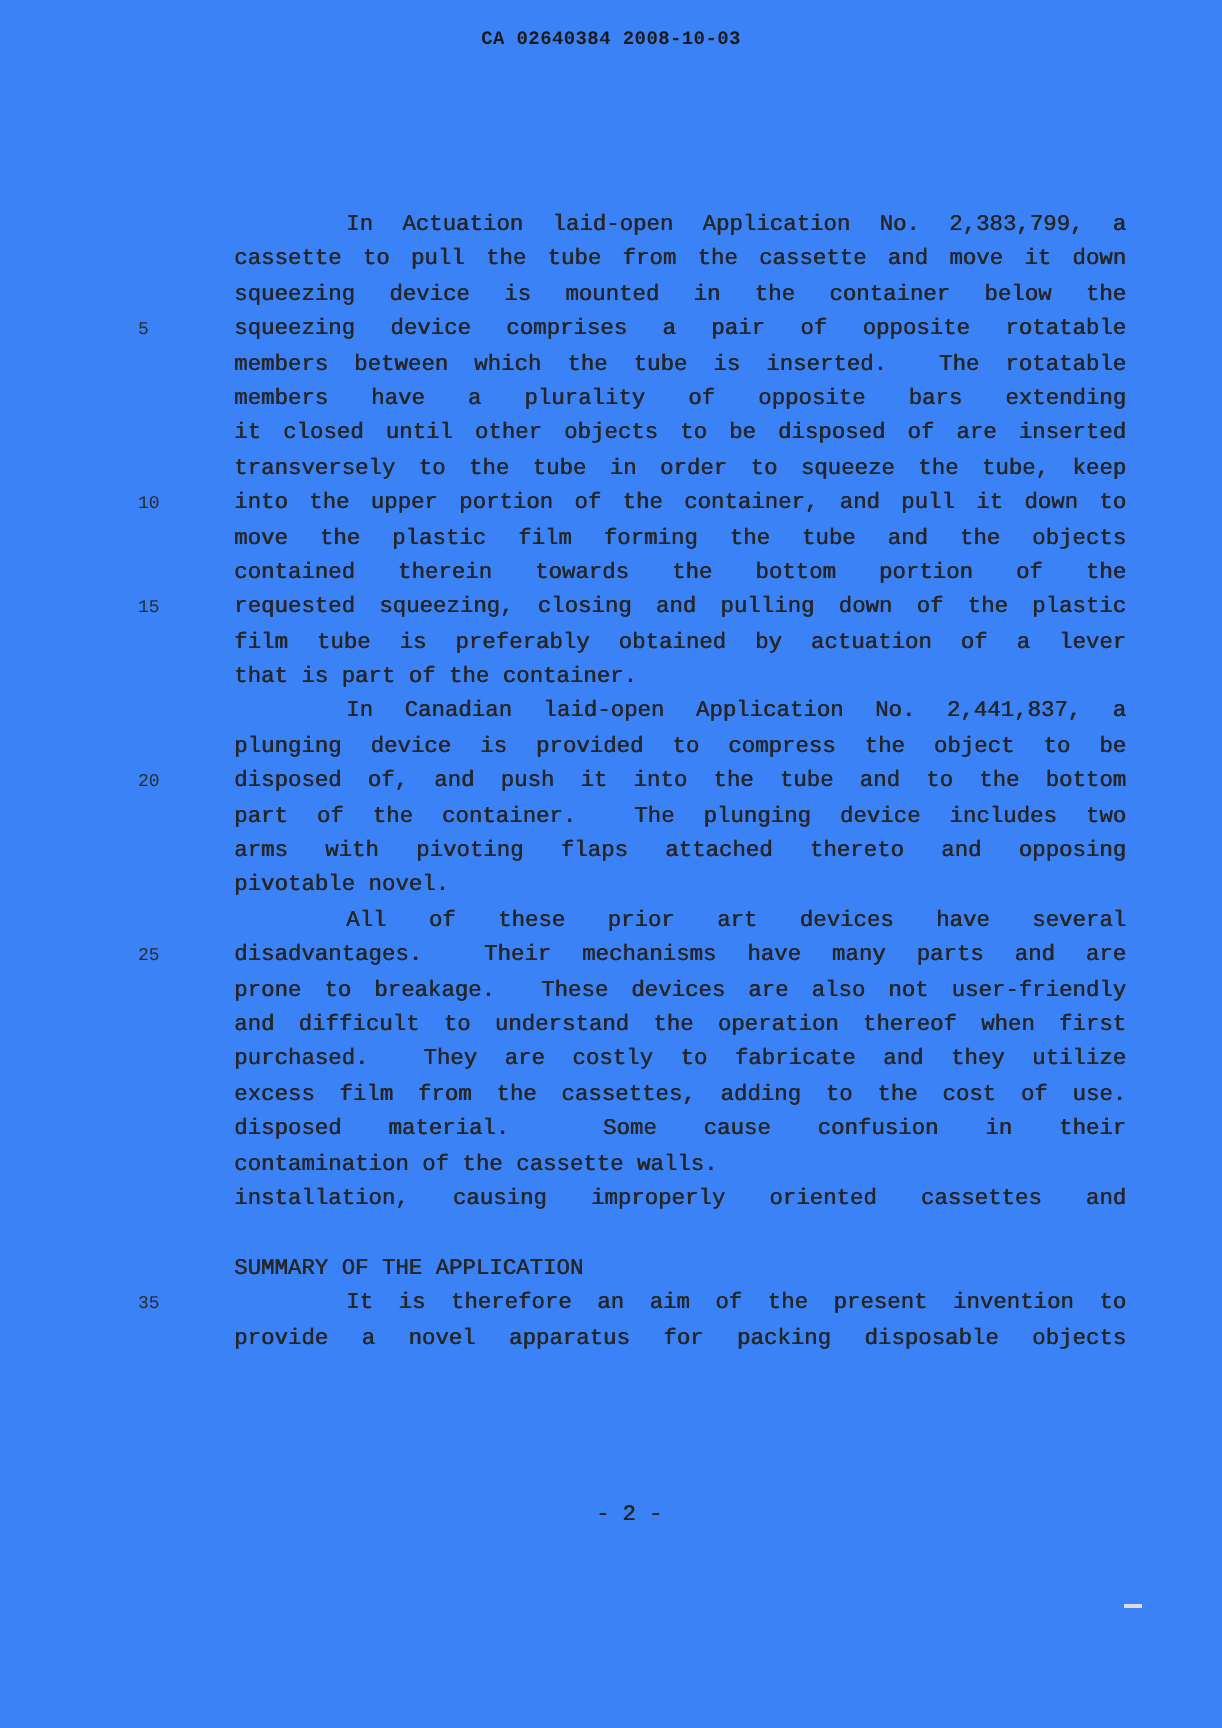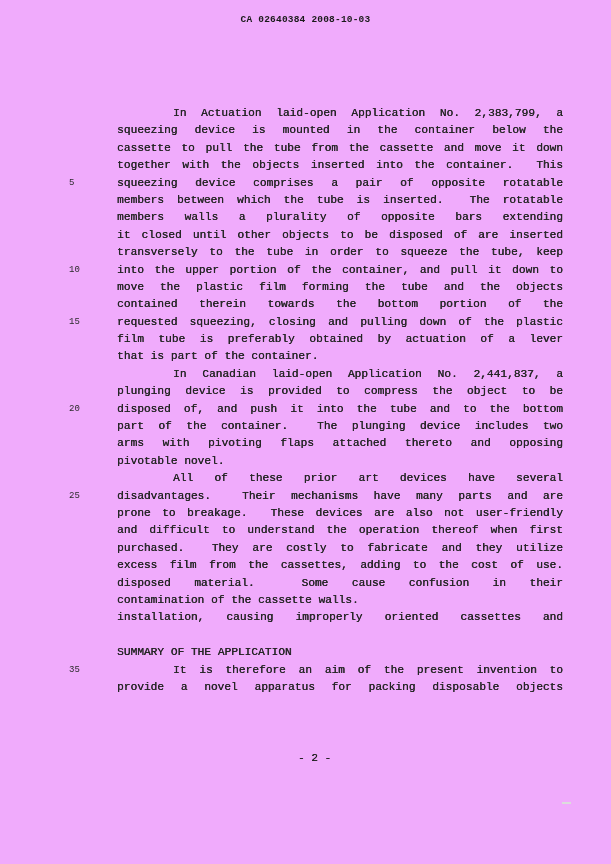--- a/index.html
+++ b/index.html
@@ -4,21 +4,21 @@
 <style>
   html, body {
     margin: 0;
     padding: 0;
     background: #e8e8e8;
   }
   .page {
     position: relative;
     width: 611px;
     height: 864px;
-    background: #f0abfc;
+    background: #3b82f6;
     overflow: hidden;
     font-family: "Liberation Mono", "DejaVu Sans Mono", monospace;
     color: #262626;
   }
   .header {
     position: absolute;
     top: 14px;
     left: 0;
     width: 100%;
     text-align: center;
@@ -89,41 +89,37 @@
   <div class="header">CA 02640384 2008-10-03</div>
 
   <div class="body">
     <div id="rows">
         <div class="row j ind">
     <span class="gutter"></span>
     <span class="txt">In Actuation laid-open Application No. 2,383,799, a</span>
   </div>
         <div class="row j">
     <span class="gutter"></span>
+    <span class="txt">cassette to pull the tube from the cassette and move it down</span>
+  </div>
+        <div class="row j">
+    <span class="gutter"></span>
     <span class="txt">squeezing device is mounted in the container below the</span>
-  </div>
-        <div class="row j">
-    <span class="gutter"></span>
-    <span class="txt">cassette to pull the tube from the cassette and move it down</span>
-  </div>
-        <div class="row j">
-    <span class="gutter"></span>
-    <span class="txt">together with the objects inserted into the container.  This</span>
   </div>
         <div class="row j">
     <span class="gutter">5</span>
     <span class="txt">squeezing device comprises a pair of opposite rotatable</span>
   </div>
         <div class="row j">
     <span class="gutter"></span>
     <span class="txt">members between which the tube is inserted.  The rotatable</span>
   </div>
         <div class="row j">
     <span class="gutter"></span>
-    <span class="txt">members walls a plurality of opposite bars extending</span>
+    <span class="txt">members have a plurality of opposite bars extending</span>
   </div>
         <div class="row j">
     <span class="gutter"></span>
     <span class="txt">it closed until other objects to be disposed of are inserted</span>
   </div>
         <div class="row j">
     <span class="gutter"></span>
     <span class="txt">transversely to the tube in order to squeeze the tube, keep</span>
   </div>
         <div class="row j">

